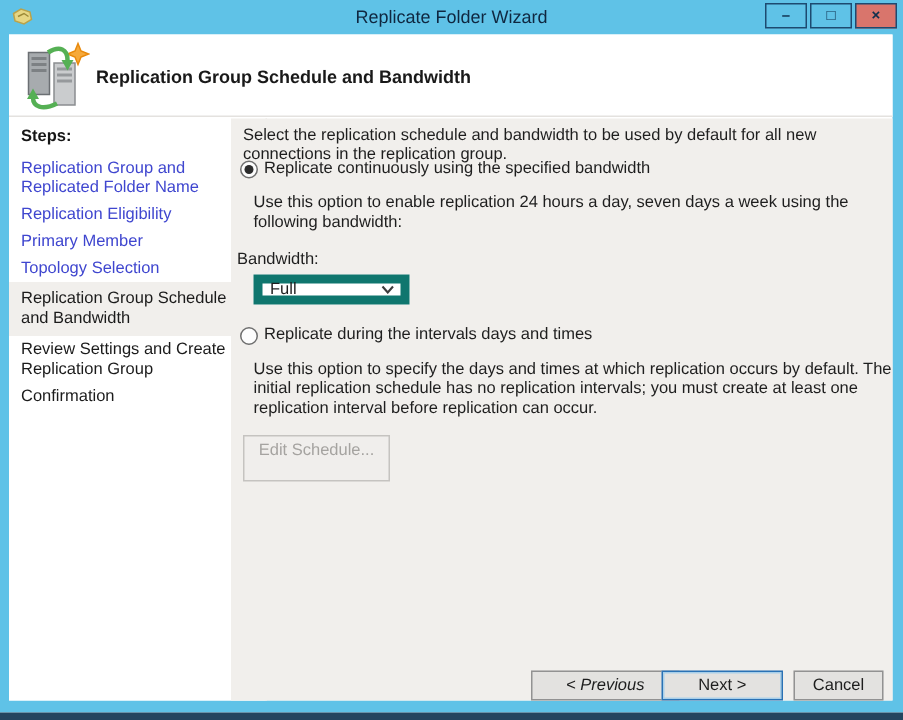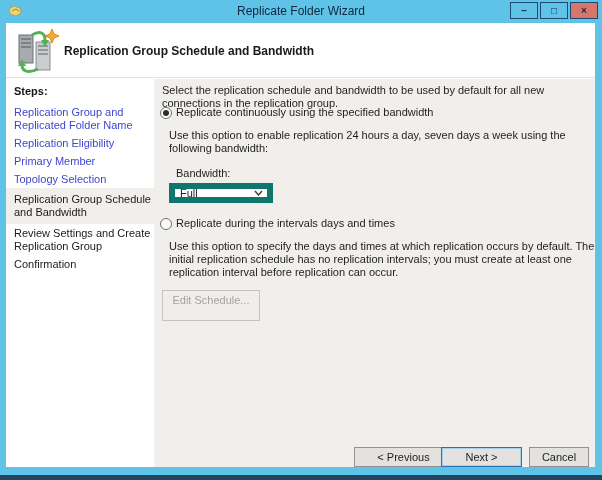--- a/index.html
+++ b/index.html
@@ -34,38 +34,38 @@
   .step.upcoming { color:#1b1b1b; }
   
   .content { position:absolute; left:148px; right:0; top:56px; bottom:0; background:#f1efec; }
   .content .abs { position:absolute; line-height:13px; }
   .intro { left:8px; top:5px; width:436px; }
   .radio { position:absolute; width:12px; height:12px; border:1px solid #6f6f6f; border-radius:50%; background:#fdfdfd; cursor:pointer; }
   .radio.checked::after { content:""; position:absolute; left:2px; top:2px; width:6px; height:6px; border-radius:50%; background:#2c2c2c; }
   .radio1 { left:6px; top:28px; }
   .label1 { left:22px; top:27px; cursor:default; }
   .help1 { left:15px; top:50px; width:408px; }
-  .bw-label { left:22px; top:88px; }
+  .bw-label { left:4px; top:88px; }
   .combo {
     position:absolute; left:15px; top:104px; width:104px; height:20px; background:#ffffff;
     border:6px solid #0f766e; display:flex; align-items:center; padding:0 4px 0 5px; cursor:pointer;
   }
   .combo-value { flex:1; }
   .radio2 { left:6px; top:139px; }
   .label2 { left:22px; top:138px; cursor:default; }
   .help2 { left:15px; top:161px; width:430px; }
   .edit-btn {
     position:absolute; left:8px; top:211px; width:98px; height:31px; background:#f0eeec;
     border:1px solid #c5c3c0; color:#a5a3a0; font-size:11px; text-align:center; line-height:19px;
   }
   .btn {
     position:absolute; top:368px; height:20px; background:#e3e2e0; border:1px solid #929292;
     font-size:11px; color:#1e1e1e; text-align:center; line-height:18px; cursor:pointer;
   }
-  .btn-prev { left:200px; width:99px; }
+  .btn-prev { left:200px; width:99px;font-style:italic; }
   .btn-next { left:287px; width:81px; border-color:#2a72b5; box-shadow: inset 0 0 0 1px #a9cfe9; }
   .btn-cancel { left:375px; width:60px; }
 </style>
 </head>
 <body>
 
 <div class="stage">
   <div class="window">
 
     <div class="titlebar">

